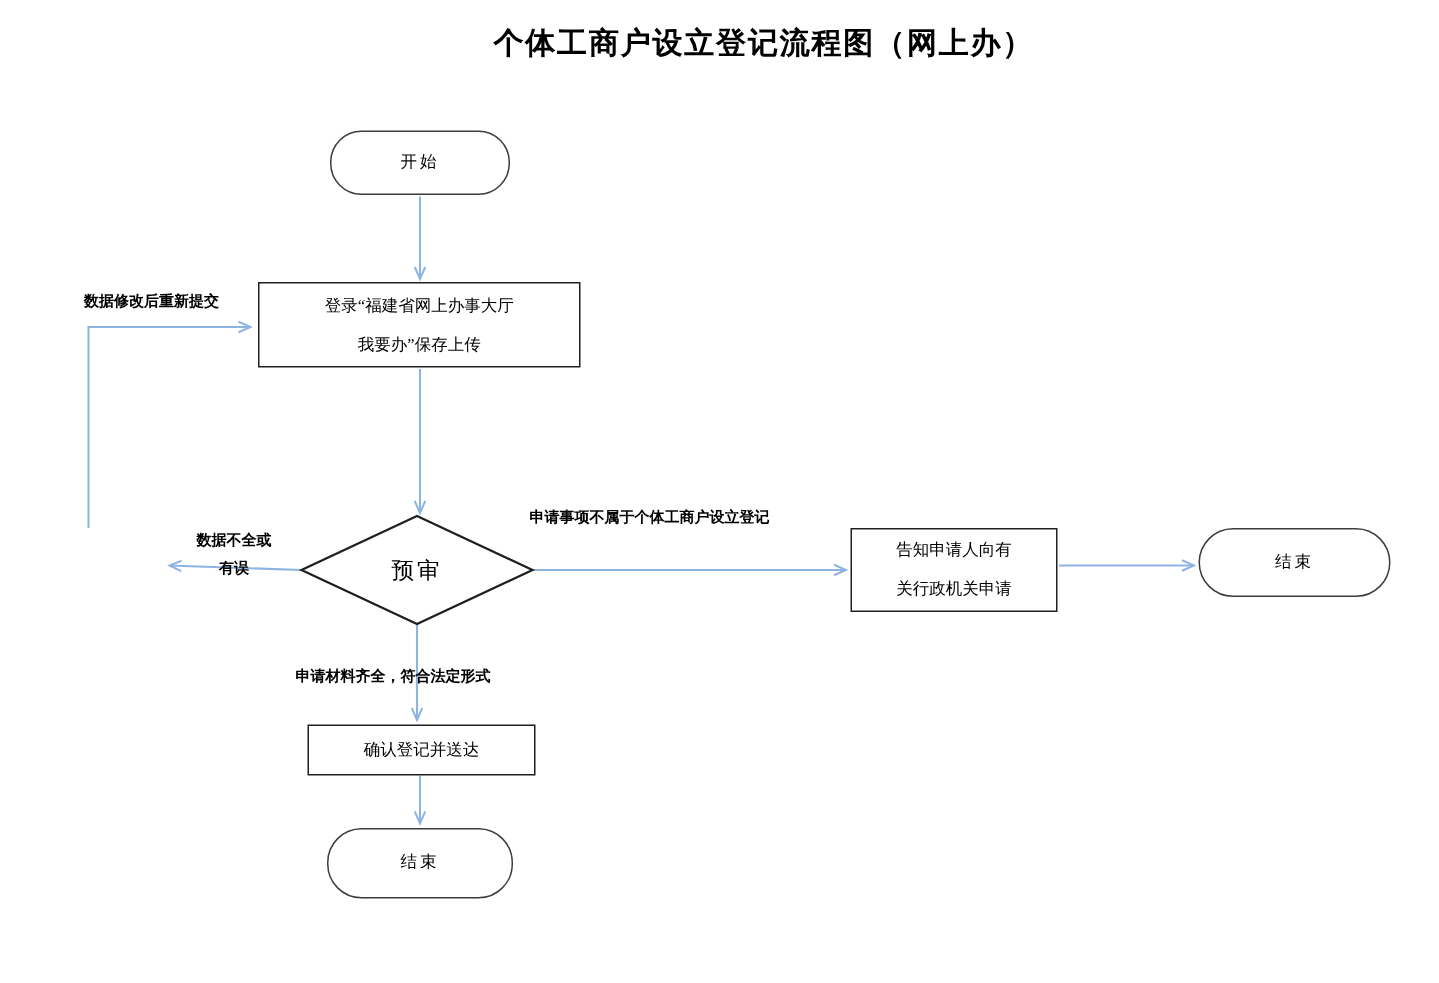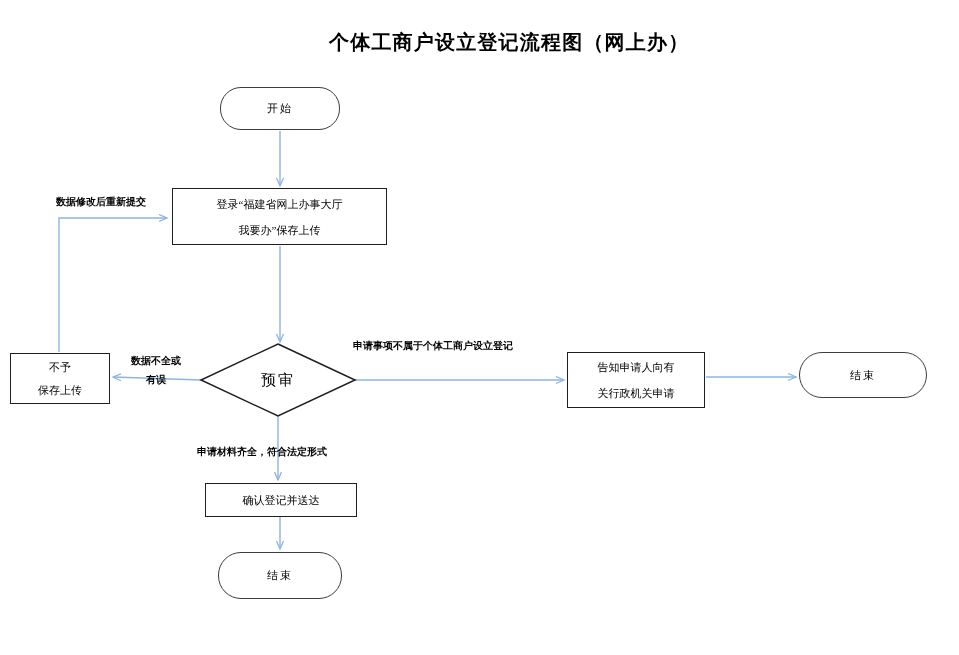--- a/index.html
+++ b/index.html
@@ -1,21 +1,21 @@
 <!DOCTYPE html>
 <html style="--arrow: #8DB4E2;"><head>
 <meta charset="utf-8">
 <style>
   html,body { margin:0; padding:0; background:#fff; }
   .canvas {
     position:relative; width:959px; height:655px; background:#fff;
     overflow:hidden; font-family:"Liberation Sans", sans-serif; color:#000;
   }
   .title {
-    position:absolute; left:329px; top:29px; font-size:20px; font-weight:bold;
+    position:absolute; left:329px; top:15px; font-size:20px; font-weight:bold;
     letter-spacing:1.2px; font-family:Liberation Serif, serif; white-space:nowrap;
   }
   svg.connectors { position:absolute; left:0; top:0; z-index:1; }
   .node {
     position:absolute; z-index:2; display:flex; flex-direction:column;
     align-items:center; justify-content:center; background:#fff; text-align:center;
     font-family:"Liberation Serif", serif; font-size:11px; line-height:25px;
     box-sizing:border-box; white-space:nowrap;
   }
   .oval { border:1.4px solid #3d3d3d; }
@@ -76,24 +76,20 @@
     <span class="term">开始</span>
   </div>
 
   <div class="node rect n-login">
     <span class="ln">登录“福建省网上办事大厅</span>
     <span class="ln">我要办”保存上传</span>
   </div>
 
   <div class="diamond-label">预审</div>
 
-  <div class="node rect n-reject">
-    <span class="ln">不予</span>
-    <span class="ln">保存上传</span>
-  </div>
 
   <div class="node rect n-inform">
     <span class="ln">告知申请人向有</span>
     <span class="ln">关行政机关申请</span>
   </div>
 
   <div class="node oval n-endr">
     <span class="term">结束</span>
   </div>
 

